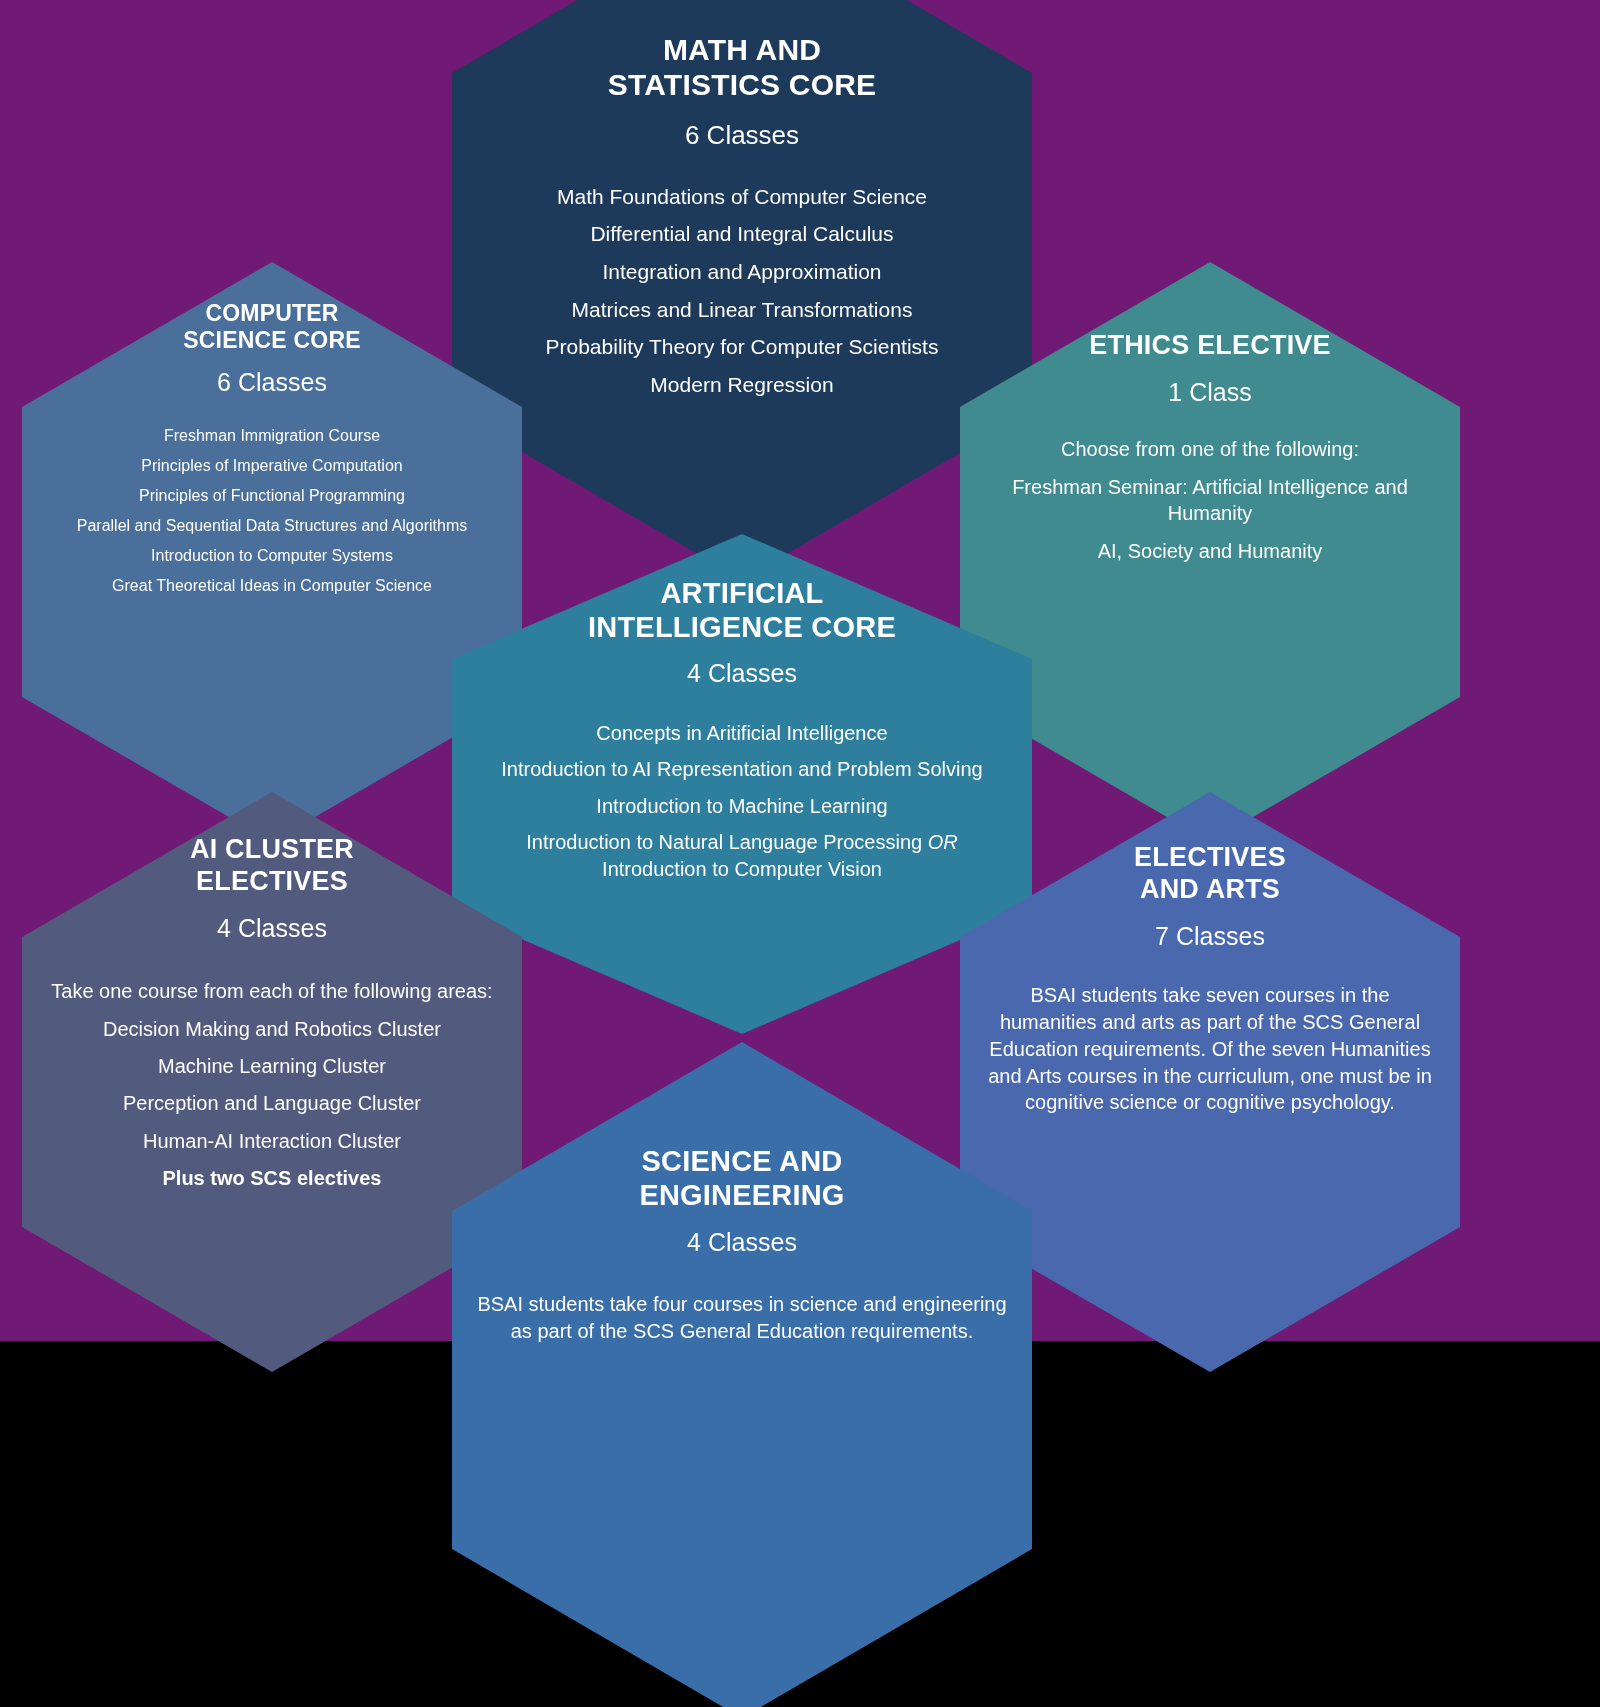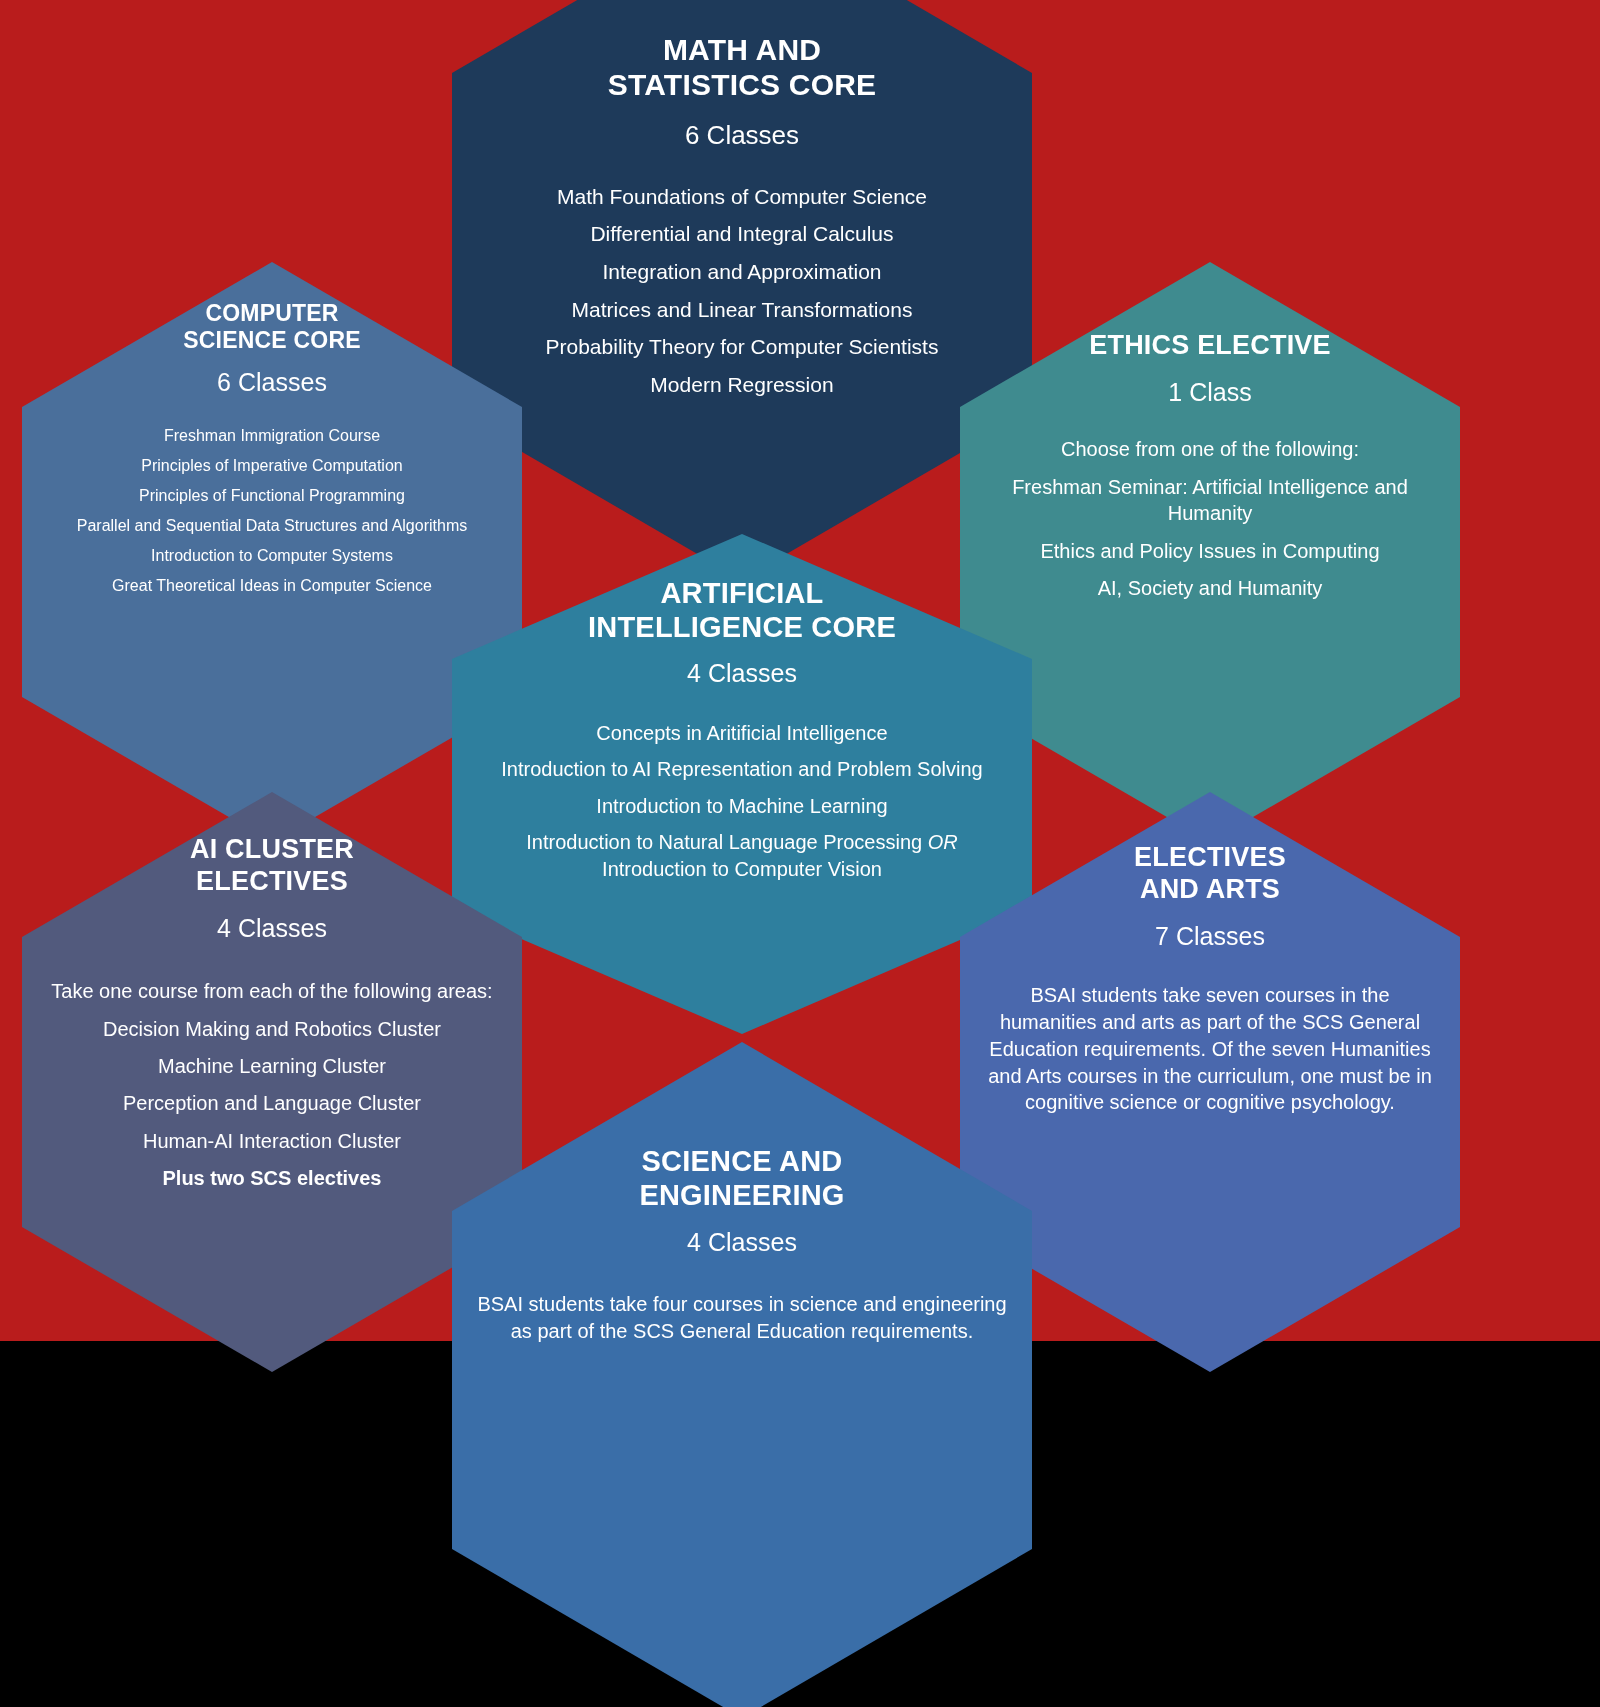--- a/index.html
+++ b/index.html
@@ -8,21 +8,21 @@
     width: 1600px;
     height: 1707px;
     background: #000000;
     font-family: "Liberation Sans", sans-serif;
     overflow: hidden;
   }
   #diagram {
     position: relative;
     width: 1600px;
     height: 1341px;
-    background: #b91c1c;
+    background: #701a75;
   }
   .hex {
     position: absolute;
     -webkit-clip-path: polygon(50% 0%, 100% 25%, 100% 75%, 50% 100%, 0% 75%, 0% 25%);
     clip-path: polygon(50% 0%, 100% 25%, 100% 75%, 50% 100%, 0% 75%, 0% 25%);
     display: flex;
     flex-direction: column;
     align-items: center;
     color: #ffffff;
     text-align: center;
@@ -175,21 +175,20 @@
     </div>
   </div>
 
   <div class="hex" id="hex-ethics" style="background: rgb(63, 139, 143);">
     <div class="hex-inner">
       <div class="hex-title">ETHICS ELECTIVE</div>
       <div class="hex-count">1 Class</div>
       <ul class="hex-list">
         <li>Choose from one of the following:</li>
         <li>Freshman Seminar: Artificial Intelligence and Humanity</li>
-        <li>Ethics and Policy Issues in Computing</li>
         <li>AI, Society and Humanity</li>
       </ul>
     </div>
   </div>
 
   <div class="hex" id="hex-ai" style="background: rgb(46, 127, 158);">
     <div class="hex-inner">
       <div class="hex-title">ARTIFICIAL
 INTELLIGENCE CORE</div>
       <div class="hex-count">4 Classes</div>

